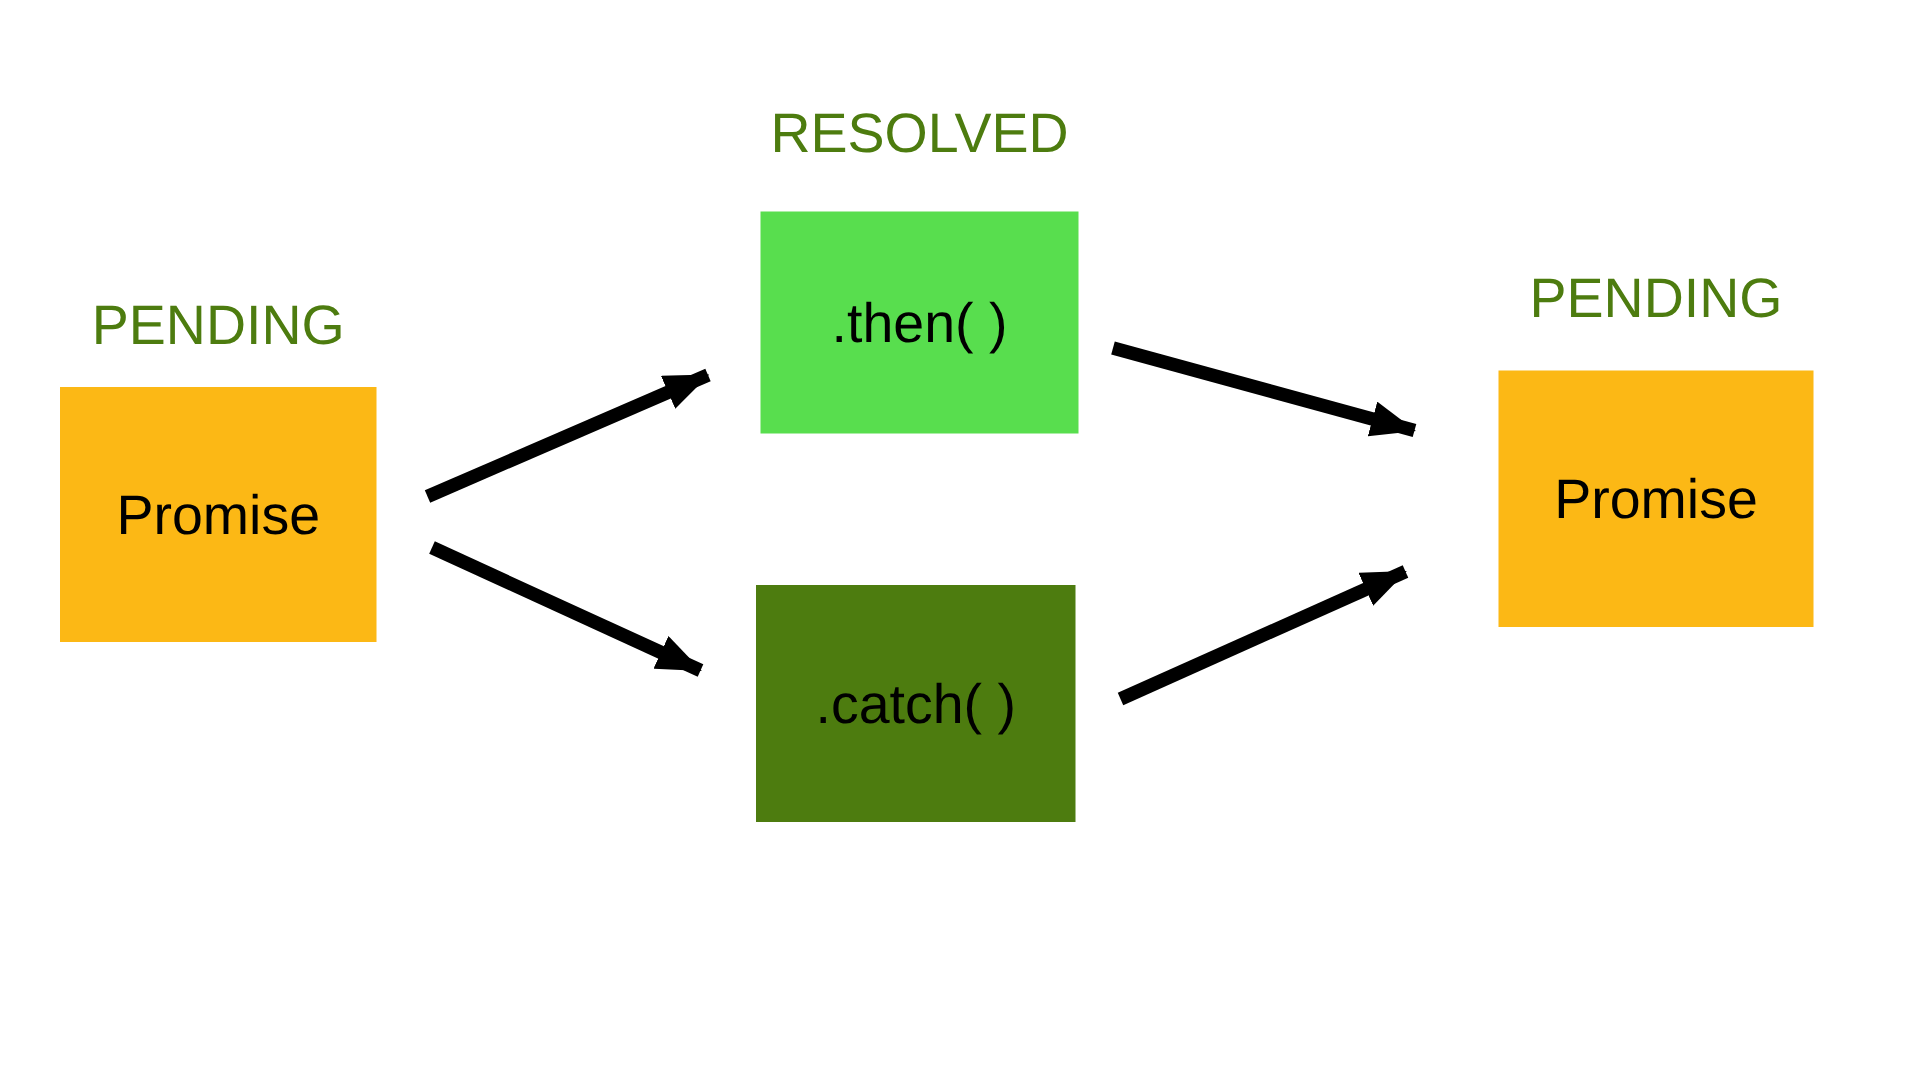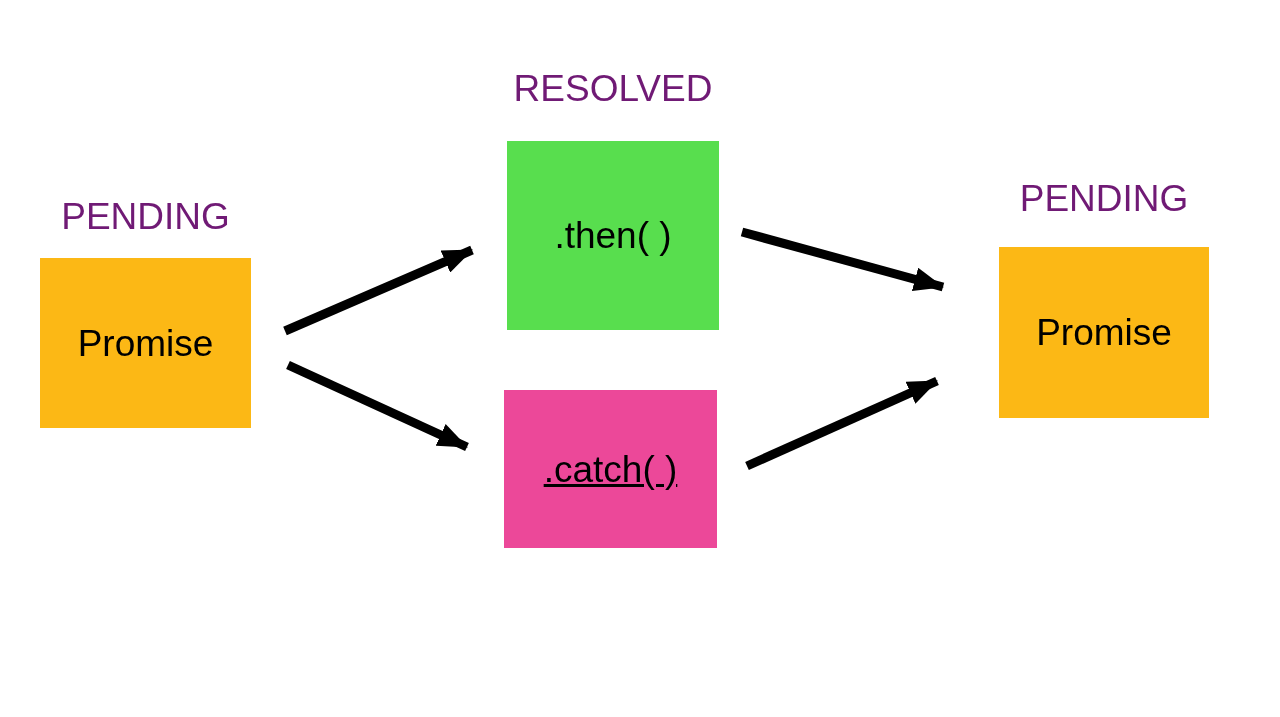--- a/index.html
+++ b/index.html
@@ -9,21 +9,21 @@
   .canvas {
     position: relative;
     width: 1280px;
     height: 717px;
     background: #ffffff;
     overflow: hidden;
   }
 
   .state-label {
     position: absolute;
-    color: #701a75;
+    color: #4d7c0f;
     font-size: 37px;
     line-height: 1;
     text-align: center;
     white-space: nowrap;
   }
 
   .node-box {
     position: absolute;
     display: flex;
     align-items: center;
@@ -35,21 +35,21 @@
     font-size: 37px;
     line-height: 1;
     white-space: nowrap;
   }
 
   
   #label-pending-start { left: 40px;  top: 198px; width: 211px; }
   #box-promise-start   { left: 40px;  top: 258px; width: 211px; height: 170px; }
 
   #label-resolved      { left: 507px; top: 70px;  width: 212px; }
-  #box-then            { left: 507px; top: 141px; width: 212px; height: 189px; }
+  #box-then            { left: 507px; top: 141px; width: 212px; height: 148px; }
 
   #box-catch           { left: 504px; top: 390px; width: 213px; height: 158px; }
   #label-rejected      { left: 504px; top: 584px; width: 213px; }
 
   #label-pending-end   { left: 999px; top: 180px; width: 210px; }
   #box-promise-end     { left: 999px; top: 247px; width: 210px; height: 171px; }
 
   svg.arrows-layer {
     position: absolute;
     left: 0; top: 0;
@@ -81,21 +81,21 @@
   <div id="label-pending-start" class="state-label">PENDING</div>
   <div id="box-promise-start" class="node-box" style="background-color: rgb(252, 184, 21);">
     <span class="node-label">Promise</span>
   </div>
 
   <div id="label-resolved" class="state-label">RESOLVED</div>
   <div id="box-then" class="node-box" style="background-color: rgb(88, 222, 78);">
     <span class="node-label">.then( )</span>
   </div>
 
-  <div id="box-catch" class="node-box" style="background-color: #ec4899; text-decoration: underline;">
+  <div id="box-catch" class="node-box" style="background-color: #4d7c0f;">
     <span class="node-label">.catch( )</span>
   </div>
 
   <div id="label-pending-end" class="state-label">PENDING</div>
   <div id="box-promise-end" class="node-box" style="background-color: rgb(252, 184, 21);">
     <span class="node-label">Promise</span>
   </div>
 
 </div>
 

